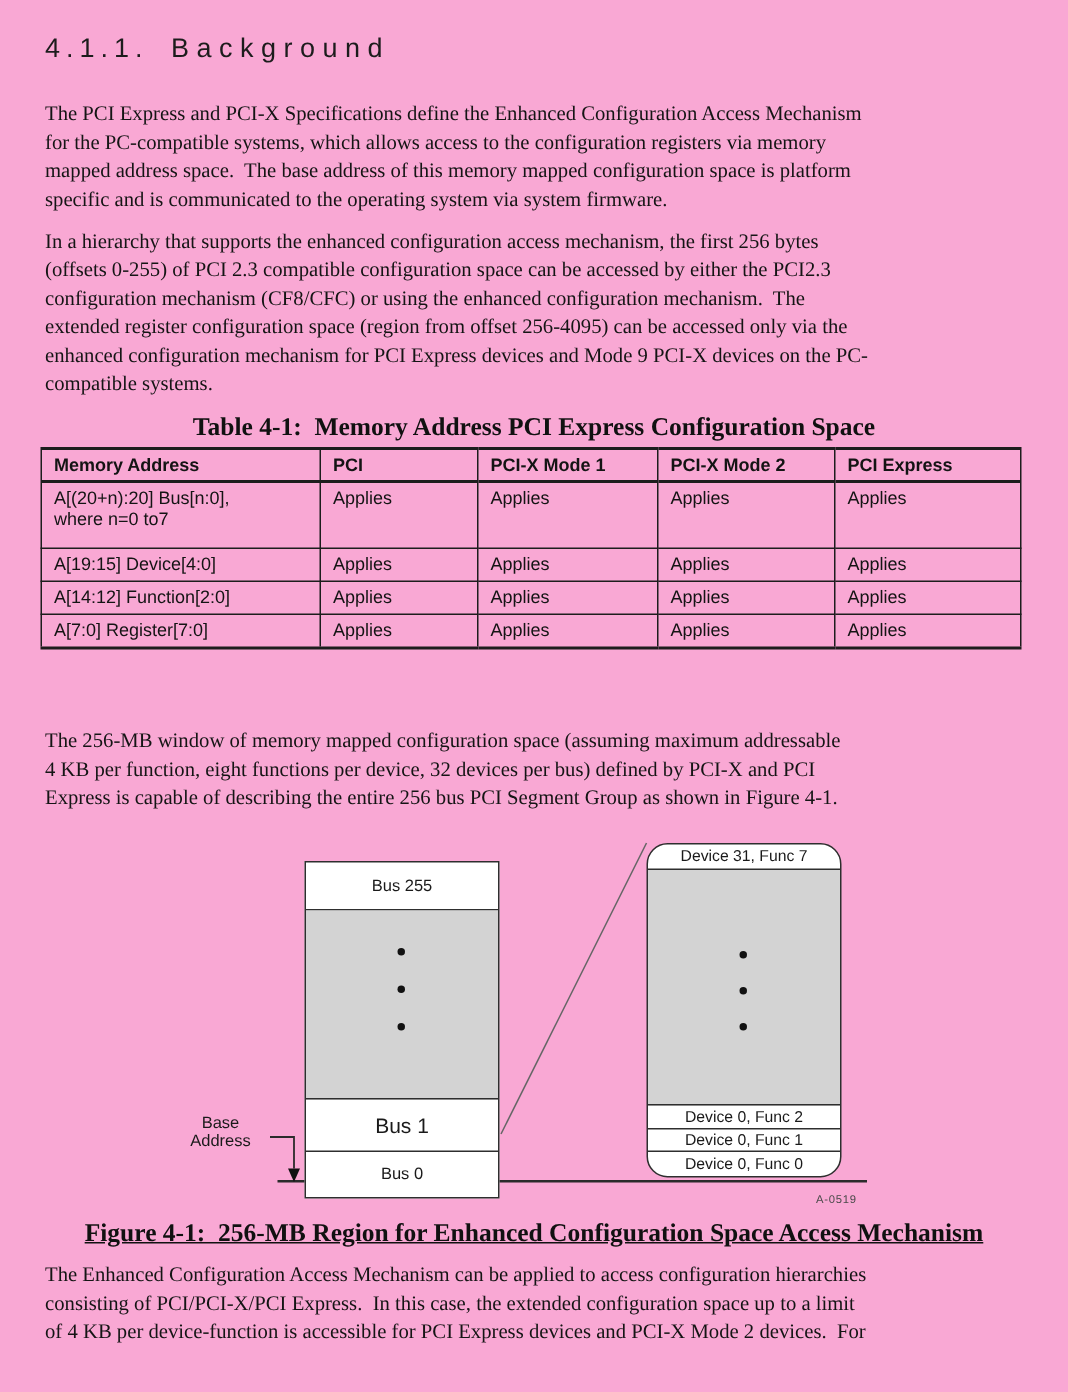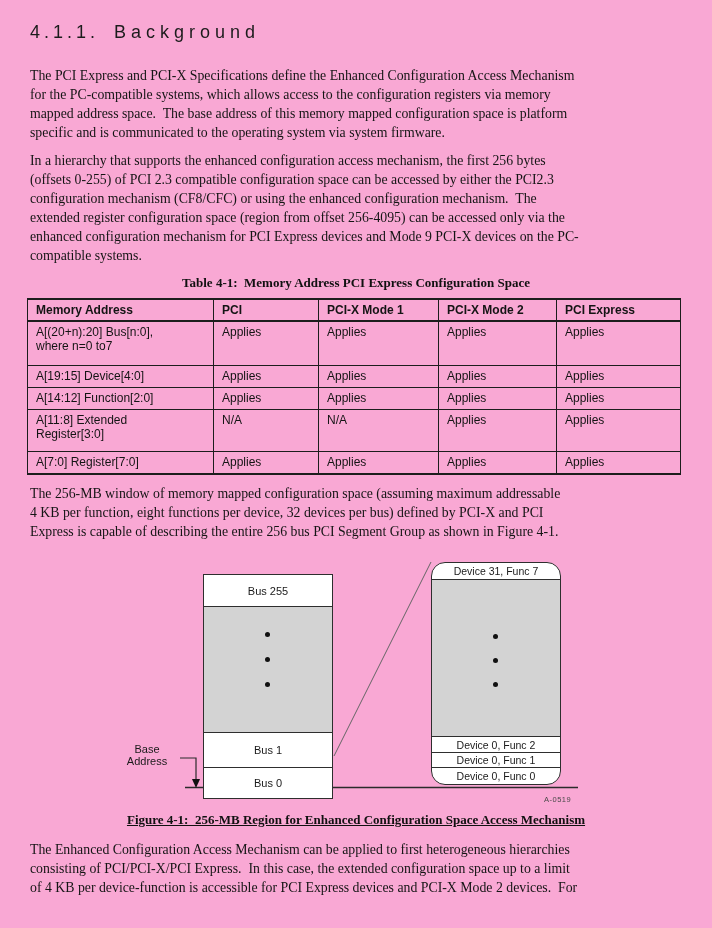--- a/index.html
+++ b/index.html
@@ -10,41 +10,41 @@
            font-family:"Liberation Sans","DejaVu Sans",sans-serif;font-size:18px;color:#1c1c1c;}
   .h-num{position:absolute;left:0;top:0;letter-spacing:4px;}
   .h-title{position:absolute;left:84px;top:0;letter-spacing:5px;text-align:right;}
   
   .para{position:absolute;left:30px;font-family:"Liberation Serif","DejaVu Serif",serif;
         font-size:13.8px;line-height:19px;color:#151515;}
   .para .tline{white-space:pre;}
   #p1{top:66px;} #p2{top:151px;} #p3{top:484px;} #p4{top:840px;}
   
   .caption{position:absolute;left:0;width:712px;text-align:center;white-space:pre;
-           font-family:"Liberation Serif","DejaVu Serif",serif;font-size:13px;font-weight:bold;color:#111;}
+           font-family:"Liberation Serif","DejaVu Serif",serif;font-size:17px;font-weight:bold;color:#111;}
   #table-caption{top:275px;} #figure-caption{top:812px;text-decoration:underline;}
   
   .spec-table{position:absolute;top:298px;left:27px;border-collapse:collapse;table-layout:fixed;
               width:653px;font-family:"Liberation Sans","DejaVu Sans",sans-serif;font-size:12px;color:#141414;}
   .spec-table th,.spec-table td{border:1px solid #1d1d1d;vertical-align:top;text-align:left;
               padding:3px 6px 0 8px;line-height:14px;white-space:pre-line;overflow:hidden;}
   .spec-table th{font-weight:bold;height:17px;border-top:2px solid #1d1d1d;border-bottom:2px solid #1d1d1d;}
   .spec-table{border:1.5px solid #1d1d1d;}
   .trow-0 td{height:40px;} .trow-1 td{height:18px;} .trow-2 td{height:18px;}
   .trow-3 td{height:38px;} .trow-4 td{height:18px;border-bottom:2px solid #1d1d1d;}
   
   .fig-col{position:absolute;box-sizing:border-box;border:1px solid #2e2e2e;background:#fff;}
   #bus-col{left:203px;top:562px;width:130px;height:225px;margin-top:12px;}
   #dev-col{left:431px;top:562px;width:130px;height:223px;border-radius:14px;}
   .fig-box{display:flex;align-items:center;justify-content:center;
            font-family:"Liberation Sans","DejaVu Sans",sans-serif;color:#1a1a1a;}
   .fig-sep{border-bottom:1px solid #2e2e2e;}
   #bus-top{height:31px;font-size:11px;}
   #bus-gray{height:125px;background:#d3d3d3;}
-  #bus1{height:34px;font-size:11px;}
+  #bus1{height:34px;font-size:14px;}
   #bus0{height:30px;font-size:11px;}
   #dev-top{height:16px;font-size:10.5px;}
   #dev-gray{height:156px;background:#d3d3d3;}
   #func2{height:15px;font-size:10.5px;}
   #func1{height:14px;font-size:10.5px;}
   #func0{height:15px;font-size:10.5px;}
   .dot{position:absolute;width:5px;height:5px;border-radius:50%;background:#111;}
   #base-addr{position:absolute;left:116px;top:743px;width:62px;text-align:center;
              font-family:"Liberation Sans","DejaVu Sans",sans-serif;font-size:11px;line-height:12px;color:#1a1a1a;}
   #artwork-id{position:absolute;left:544px;top:795px;font-family:"Liberation Sans","DejaVu Sans",sans-serif;
@@ -111,28 +111,20 @@
           <td>Applies</td>
           <td>Applies</td>
         </tr>
         <tr class="trow-2">
           <td>A[14:12] Function[2:0]</td>
           <td>Applies</td>
           <td>Applies</td>
           <td>Applies</td>
           <td>Applies</td>
         </tr>
-        <tr class="trow-3">
-          <td>A[11:8] Extended
-Register[3:0]</td>
-          <td>N/A</td>
-          <td>N/A</td>
-          <td>Applies</td>
-          <td>Applies</td>
-        </tr>
         <tr class="trow-4">
           <td>A[7:0] Register[7:0]</td>
           <td>Applies</td>
           <td>Applies</td>
           <td>Applies</td>
           <td>Applies</td>
         </tr>
       </tbody>
   </table>
 
@@ -173,18 +165,18 @@
 
   <div id="base-addr">
       <div class="tline">Base</div>
       <div class="tline">Address</div>
     </div>
   <div id="artwork-id">A-0519</div>
 
   <div class="caption" id="figure-caption">Figure 4-1:  256-MB Region for Enhanced Configuration Space Access Mechanism</div>
 
   <div class="para" id="p4">
-      <div class="tline">The Enhanced Configuration Access Mechanism can be applied to first heterogeneous hierarchies</div>
+      <div class="tline">The Enhanced Configuration Access Mechanism can be applied to access configuration hierarchies</div>
       <div class="tline">consisting of PCI/PCI-X/PCI Express.  In this case, the extended configuration space up to a limit</div>
       <div class="tline">of 4 KB per device-function is accessible for PCI Express devices and PCI-X Mode 2 devices.  For</div>
     </div>
 
 </div>
 
 </body></html>

